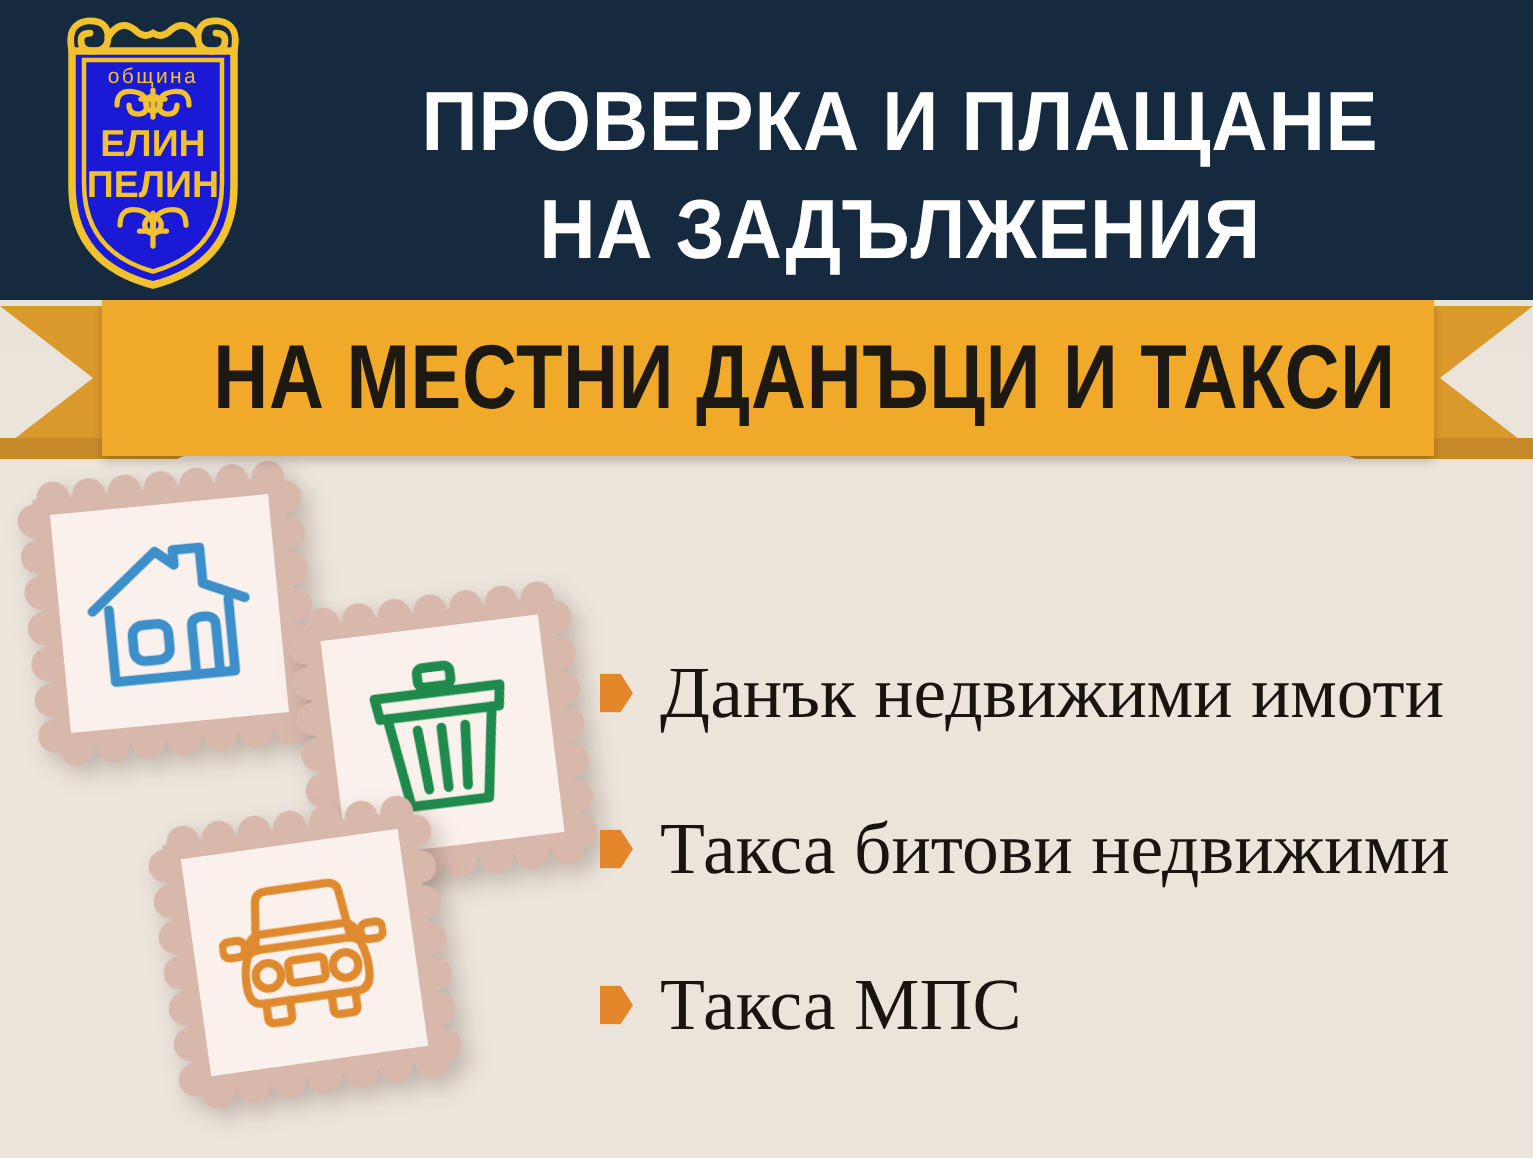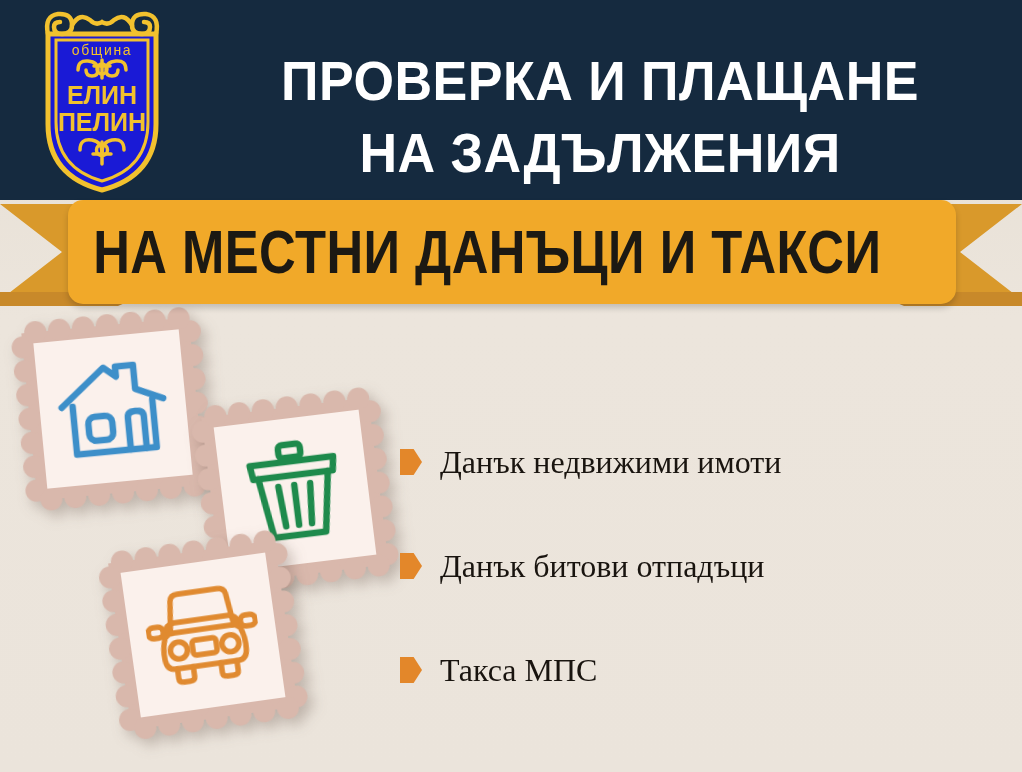--- a/index.html
+++ b/index.html
@@ -98,23 +98,22 @@
 
   .ribbon-main {
     position: absolute;
     left: 68px;
     top: 4px;
     width: 888px;
     height: 104px;
     background: #f1a929;
     display: flex;
     align-items: center;
-    justify-content: flex-start;
+    justify-content: flex-end;
     box-shadow: 0 4px 6px rgba(0,0,0,0.18);
-    border-radius: 15px;
   }
   .ribbon-text {
     color: #1c1913;
     font-family: "Liberation Sans", sans-serif;
     font-weight: bold;
     font-size: 54px;
     line-height: 56px;
     letter-spacing: 0.5px;
     transform: scaleX(0.94) scaleY(1.12);
     transform-origin: center;
@@ -179,21 +178,21 @@
     flex: 0 0 auto;
     width: 22px;
     height: 26px;
     margin-right: 18px;
     background: #e3872a;
     clip-path: polygon(0 0, 62% 0, 100% 50%, 62% 100%, 0 100%);
   }
   .bullet-label {
     color: #19140f;
     font-family: "Liberation Serif", serif;
-    font-size: 32px;
+    font-size: 49px;
     line-height: 52px;
     white-space: nowrap;
   }
 </style>
 </head>
 <body>
 
 <div class="poster">
 
   <div class="header">
@@ -388,21 +387,21 @@
 
   <div class="bullets">
 
     <div class="bullet-row">
       <span class="bullet-marker"></span>
       <span class="bullet-label">Данък недвижими имоти</span>
     </div>
 
     <div class="bullet-row">
       <span class="bullet-marker"></span>
-      <span class="bullet-label">Данък битови отпадъци</span>
+      <span class="bullet-label">Такса битови недвижими</span>
     </div>
 
     <div class="bullet-row">
       <span class="bullet-marker"></span>
       <span class="bullet-label">Такса МПС</span>
     </div>
   </div>
 
 </div>
 

